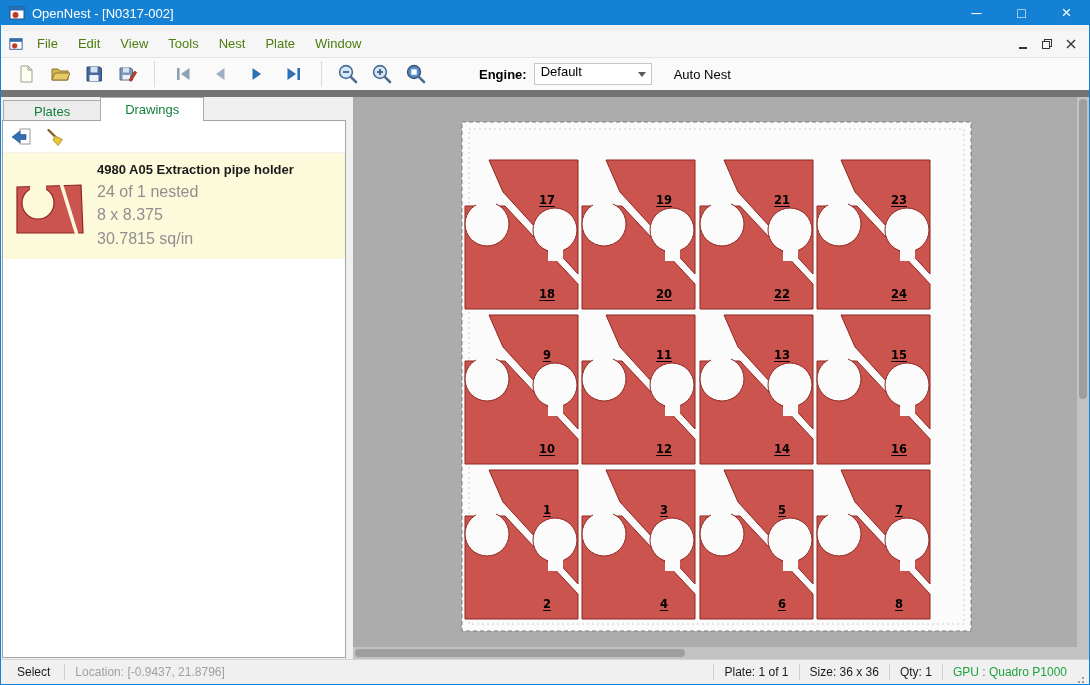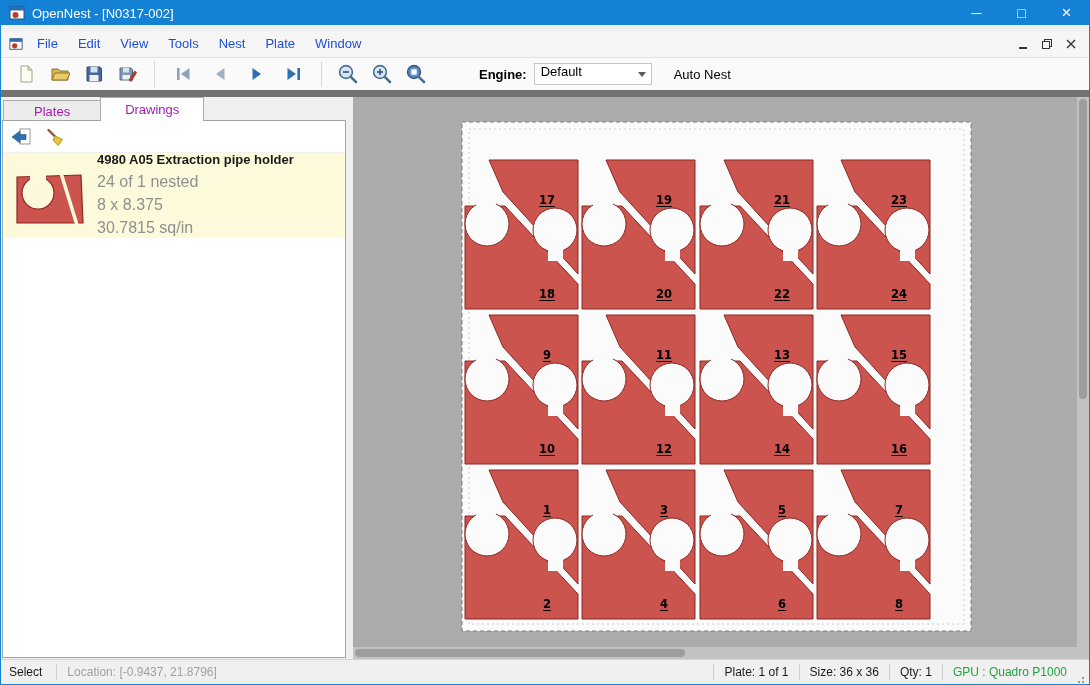--- a/index.html
+++ b/index.html
@@ -12,21 +12,21 @@
     display:flex;align-items:center;color:#fff;}
   .titlebar .icon{margin:0 7px 0 8px;display:flex;}
   .titlebar .title{font-size:13px;}
   .win-controls{margin-left:auto;display:flex;height:30px;}
   .win-btn{width:45px;height:30px;display:flex;align-items:center;justify-content:center;
     font-size:14px;color:#fff;}
   .win-btn.close{font-size:17px;}
 
   
   .menubar{position:absolute;left:0;top:30px;right:0;height:27px;background:#f6f6f6;
-    border-bottom:1px solid #e3e3e3;display:flex;align-items:center;font-size:13px;color:#1d4ed8;}
+    border-bottom:1px solid #e3e3e3;display:flex;align-items:center;font-size:13px;color:#4d7c0f;}
   .menubar .doc-icon{margin:0 4px 0 8px;display:flex;}
   .menu-item{padding:0 10px;line-height:26px;cursor:default;}
   .mdi-controls{margin-left:auto;display:flex;margin-right:6px;}
   .mdi-btn{width:24px;height:20px;display:flex;align-items:center;justify-content:center;}
 
   
   .toolbar{position:absolute;left:0;top:57px;right:0;height:39px;background:#fafafa;
     border-bottom:7px solid #737373;display:flex;align-items:center;padding-left:8px;font-size:13px;}
   .tb-btn{width:34px;height:32px;display:flex;align-items:center;justify-content:center;border-radius:2px;}
   .tb-sep{width:1px;height:26px;background:#dadada;margin:0 9px;}
@@ -38,47 +38,47 @@
   .combo .arrow{width:17px;display:flex;align-items:center;justify-content:center;}
   .combo .arrow:before{content:"";border-left:4px solid transparent;border-right:4px solid transparent;
     border-top:5px solid #5a5a5a;}
   .autonest{margin-left:14px;padding:4px 8px;background:transparent;border:none;
     font-size:13px;font-family:inherit;}
 
   
   .left-panel{position:absolute;left:0;top:96px;width:352px;bottom:25px;background:#f0f0f0;}
   .tab-strip{position:absolute;left:2px;top:0;height:24px;display:flex;align-items:flex-end;}
   .tab{padding:0 30px;line-height:21px;height:21px;font-size:13px;background:#ececec;
-    border:1px solid #ababab;border-bottom:none;margin-right:-1px;color:#a21caf;}
+    border:1px solid #ababab;border-bottom:none;margin-right:-1px;color:#15803d;}
   .tab.active{height:24px;line-height:24px;background:#fff;position:relative;z-index:2;padding:0 24px;}
   .panel-content{position:absolute;left:1px;top:23px;width:344px;bottom:1px;background:#fff;
     border:1px solid #a3a3a3;}
   .panel-toolbar{height:32px;display:flex;align-items:center;padding-left:4px;gap:6px;
     border-bottom:1px solid #f0f0f0;}
   .pt-btn{width:28px;height:26px;display:flex;align-items:center;justify-content:center;}
-  .drawing-item{height:85px;display:flex;align-items:center;gap:8px;padding:4px 10px 4px 8px;}
+  .drawing-item{height:106px;display:flex;align-items:center;gap:8px;padding:4px 10px 4px 8px;}
   .drawing-item .info{display:flex;flex-direction:column;}
   .drawing-item .di-title{font-size:13px;font-weight:bold;color:#1a1a1a;margin-bottom:3px;}
   .drawing-item .di-line{font-size:16px;color:#8f8f8f;line-height:1.45;}
 
   
   .canvas{position:absolute;left:352px;top:96px;right:0;bottom:25px;background:#acacac;}
   .canvas svg{position:absolute;left:0;top:0;}
   .hscroll{position:absolute;left:0;bottom:0;right:12px;height:12px;background:#c2c2c2;}
   .hscroll .thumb{position:absolute;left:2px;top:2px;height:8px;width:330px;background:#9e9e9e;border-radius:4px;}
   .vscroll{position:absolute;top:0;right:0;bottom:12px;width:12px;background:#c2c2c2;}
   .vscroll .thumb{position:absolute;top:2px;left:2px;width:8px;height:300px;background:#9e9e9e;border-radius:4px;}
   .scroll-corner{position:absolute;right:0;bottom:0;width:12px;height:12px;background:#c2c2c2;}
 
   
   .statusbar{position:absolute;left:0;bottom:0;right:0;height:25px;background:#f0f0f0;
     border-top:1px solid #d4d4d4;display:flex;align-items:center;font-size:12px;color:#1a1a1a;}
   .sb-cell{padding:0 10px;line-height:24px;white-space:nowrap;}
   .sb-sep{width:1px;height:16px;background:#cfcfcf;}
-  .sb-mode{padding:0 14px 0 8px;}
+  .sb-mode{padding:0 14px 0 16px;}
   .sb-location{color:#a0a0a0;}
   .sb-right{margin-left:auto;display:flex;align-items:center;height:100%;}
   .sb-gpu{color:#1ea33f;}
   .grip{width:10px;height:10px;margin-right:2px;align-self:flex-end;
     background:radial-gradient(circle at 2px 8px,#9a9a9a 1px,transparent 1.5px),
                radial-gradient(circle at 6px 8px,#9a9a9a 1px,transparent 1.5px),
                radial-gradient(circle at 6px 4px,#9a9a9a 1px,transparent 1.5px);}
 </style>
 </head>
 <body>

